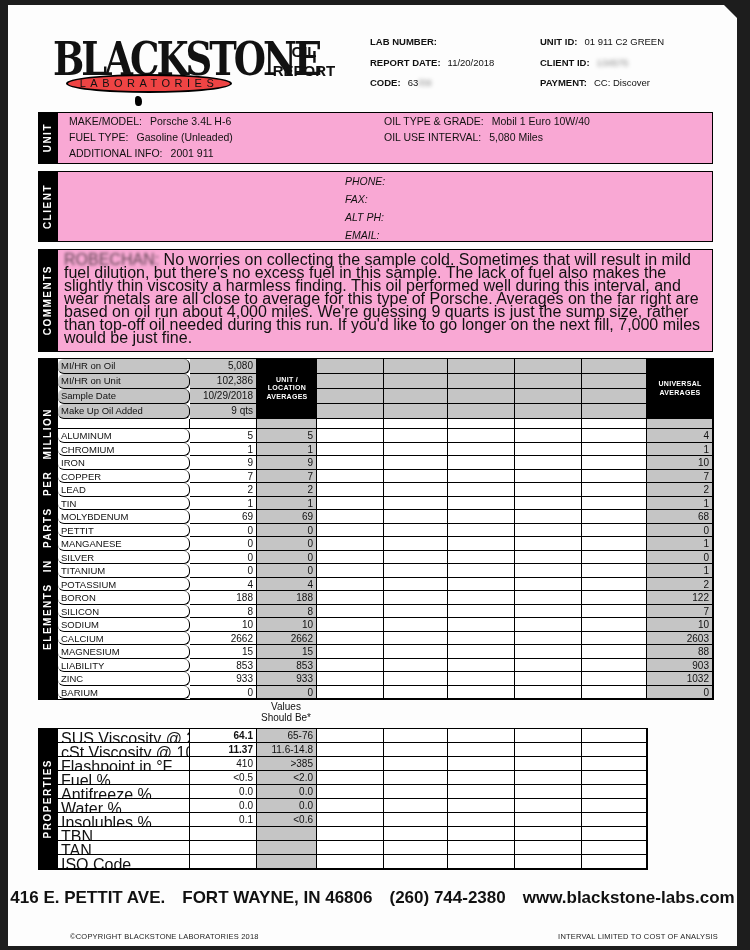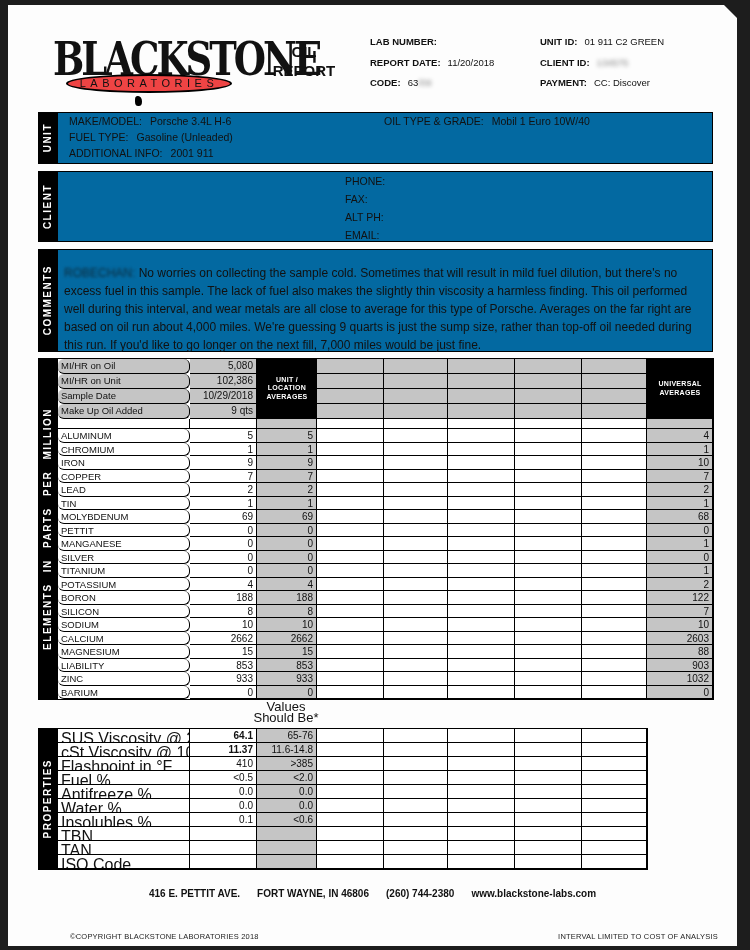--- a/index.html
+++ b/index.html
@@ -21,54 +21,54 @@
   .hf-left{left:362px;} .hf-right{left:532px;}
   .hrow{height:20.5px;font-size:9.5px;white-space:nowrap;}
   .hlabel{font-weight:bold;margin-right:7px;margin-top:21px;}
   .redact{filter:blur(2px);opacity:.55;}
   .redact-soft{filter:blur(1.4px);opacity:.7;}
   
   .vtab{position:absolute;left:30px;width:19px;background:#000;color:#fff;
     display:flex;align-items:center;justify-content:center;}
   .vtab span{writing-mode:vertical-rl;transform:rotate(180deg);font-size:10px;font-weight:bold;
     letter-spacing:1.5px;white-space:nowrap;}
-  .box{position:absolute;left:49px;width:656px;border:1.5px solid #000;box-sizing:border-box;background:#0369a1;}
+  .box{position:absolute;left:49px;width:656px;border:1.5px solid #000;box-sizing:border-box;background:#f9a8d4;}
   .frow{height:16px;font-size:10.5px;white-space:nowrap;}
   .flabel{margin-right:8px;}
   .unit-left{position:absolute;left:11px;top:2px;}
   .unit-right{position:absolute;left:326px;top:2px;}
   .contact{position:absolute;left:287px;top:3px;}
-  .crow{height:18px;font-size:10.5px;}
-  .comments-text{position:absolute;left:6px;right:10px;top:14px;font-size:12px;line-height:18px;}
+  .crow{height:18px;font-size:10.5px;font-style:italic;}
+  .comments-text{position:absolute;left:6px;right:10px;top:3px;font-size:16px;line-height:13px;}
   
   .twrap{position:absolute;border:1.5px solid #000;box-sizing:content-box;background:#fff;}
   .egrid{display:grid;grid-template-columns:132px 67px 60px 67px 64px 67px 67px 65px 66px;}
   .ehead{grid-template-rows:15px 15px 15px 15px 10px;}
   .erows{grid-auto-rows:13.5px;}
   .pgrid{display:grid;grid-template-columns:132px 67px 60px 67px 64px 67px 67px 65px;grid-auto-rows:14px;}
   .c{border-right:1px solid #000;border-bottom:1px solid #000;box-sizing:border-box;
     overflow:hidden;white-space:nowrap;}
   .lbl{font-size:9.5px;padding:1px 0 0 3px;border-radius:6px;}
   .plbl{font-size:16px;padding:1px 0 0 3px;}
   .val{font-size:10px;text-align:right;padding:1px 3px 0 0;}
   .g{background:#c5c5c5;}
   .b{font-weight:bold;}
   .blackcell{background:#000;color:#fff;display:flex;flex-direction:column;align-items:center;
     justify-content:center;font-size:7px;font-weight:bold;line-height:8.5px;letter-spacing:.3px;
     border-bottom:1px solid #000;box-sizing:border-box;}
   .unit-avg-head{grid-column:3;grid-row:1/span 4;}
   .univ-head{grid-column:9;grid-row:1/span 4;}
   .elements-bar span{word-spacing:7px;letter-spacing:1.5px;}
   .shouldbe-label{position:absolute;left:223px;top:697px;width:110px;text-align:center;
-    font-size:13px;line-height:10.5px;}
+    font-size:10px;line-height:10.5px;}
   
   .footnote{position:absolute;left:104px;top:867px;width:540px;text-align:center;
     font-size:7.5px;font-weight:bold;letter-spacing:.2px;}
   .address{position:absolute;left:0;top:883px;width:729px;display:flex;justify-content:center;
-    gap:17px;font-size:10px;font-weight:bold;white-space:nowrap;}
+    gap:17px;font-size:17px;font-weight:bold;white-space:nowrap;}
   .legal{position:absolute;left:62px;top:927px;width:648px;display:flex;justify-content:space-between;
     font-size:7.5px;color:#222;letter-spacing:.2px;}
 </style>
 </head>
 <body>
 
 <div class="page">
   <div class="corner"></div>
 
   <div class="logo">
@@ -110,20 +110,21 @@
     <span>UNIT</span>
   </div>
   <div class="box" style="top:107px;height:52px;">
     <div class="unit-left">
       <div class="frow"><span class="flabel">MAKE/MODEL:</span><span>Porsche 3.4L H-6</span></div>
       <div class="frow"><span class="flabel">FUEL TYPE:</span><span>Gasoline (Unleaded)</span></div>
       <div class="frow"><span class="flabel">ADDITIONAL INFO:</span><span>2001 911</span></div>
     </div>
     <div class="unit-right">
       <div class="frow"><span class="flabel">OIL TYPE &amp; GRADE:</span><span>Mobil 1 Euro 10W/40</span></div>
+      <div class="frow"><span class="flabel">OIL USE INTERVAL:</span><span>5,080 Miles</span></div>
     </div>
   </div>
 
   <div class="vtab" style="top:166px;height:71px;">
     <span>CLIENT</span>
   </div>
   <div class="box" style="top:166px;height:71px;">
     <div class="contact">
       <div class="crow">PHONE:</div>
       <div class="crow">FAX:</div>

